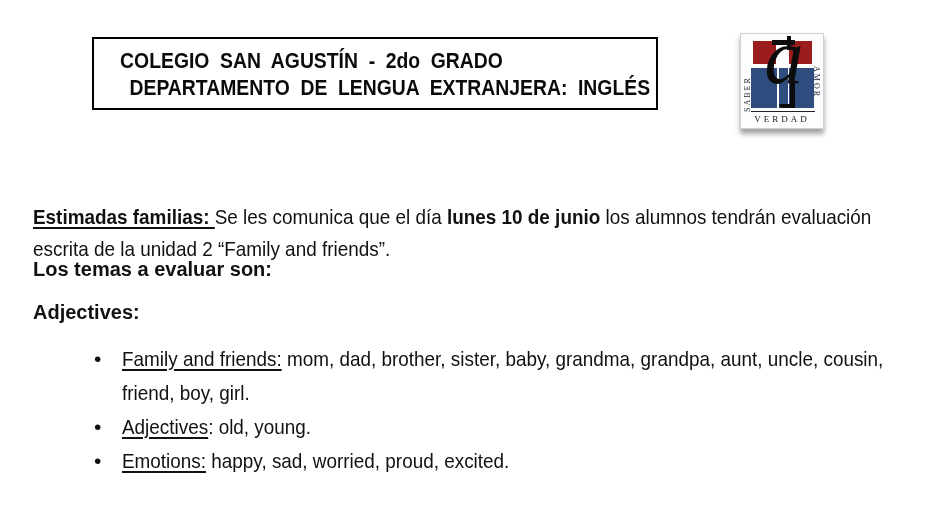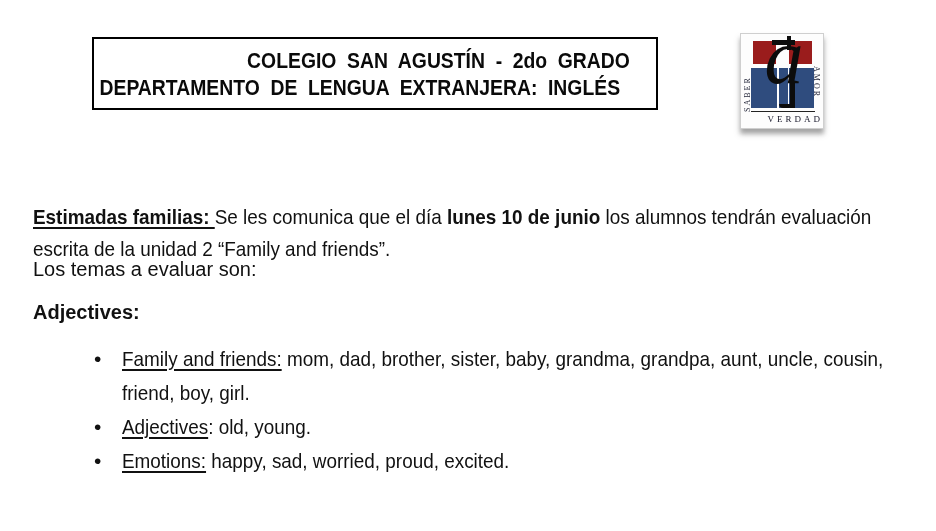--- a/index.html
+++ b/index.html
@@ -15,21 +15,21 @@
   
   .header-box {
     position: absolute;
     left: 92px; top: 37px;
     width: 566px; height: 73px;
     border: 2px solid #000;
     box-sizing: border-box;
     display: flex;
     flex-direction: column;
     justify-content: center;
-    align-items: flex-end;
+    align-items: flex-start;
     background: #fff;
   }
   .header-line {
     font-weight: 700;
     font-size: 22px;
     line-height: 27px;
     letter-spacing: 0px;
     word-spacing: 6px;
     white-space: nowrap;
     transform: scaleX(0.88);
@@ -70,21 +70,21 @@
     font-size: 8px;
     letter-spacing: 2px;
     color: #1f2235;
     white-space: nowrap;
   }
   .lg-saber { left: 2px; top: 28px; height: 50px; writing-mode: vertical-rl; transform: rotate(180deg); }
   .lg-amor  { right: 2px; top: 32px; height: 46px; writing-mode: vertical-rl; }
   .lg-rule  { left: 10px; top: 77px; width: 64px; height: 1px; background: #222; }
   .lg-verdad {
     left: 0; right: 0; top: 80px;
-    text-align: right;
+    text-align: center;
     font-family: "Liberation Serif", serif;
     font-size: 9px;
     letter-spacing: 3px;
     color: #151528;
   }
 
   
   .cond {
     transform: scaleX(0.9);
     transform-origin: 0 0;
@@ -96,20 +96,21 @@
     font-size: 21px;
     line-height: 32px;
   }
   .b { font-weight: 700; }
   .u { text-decoration: underline; text-decoration-thickness: 1.5px; text-underline-offset: 3px; }
   .topics {
     position: absolute;
     left: 33px; top: 254px;
     font-size: 20px;
     line-height: 30px;
+    font-weight: bold;
   }
   .vocab-heading {
     position: absolute;
     left: 33px; top: 297px;
     font-size: 20px;
     line-height: 30px;
     font-weight: 700;
   }
   .vlist {
     position: absolute;

